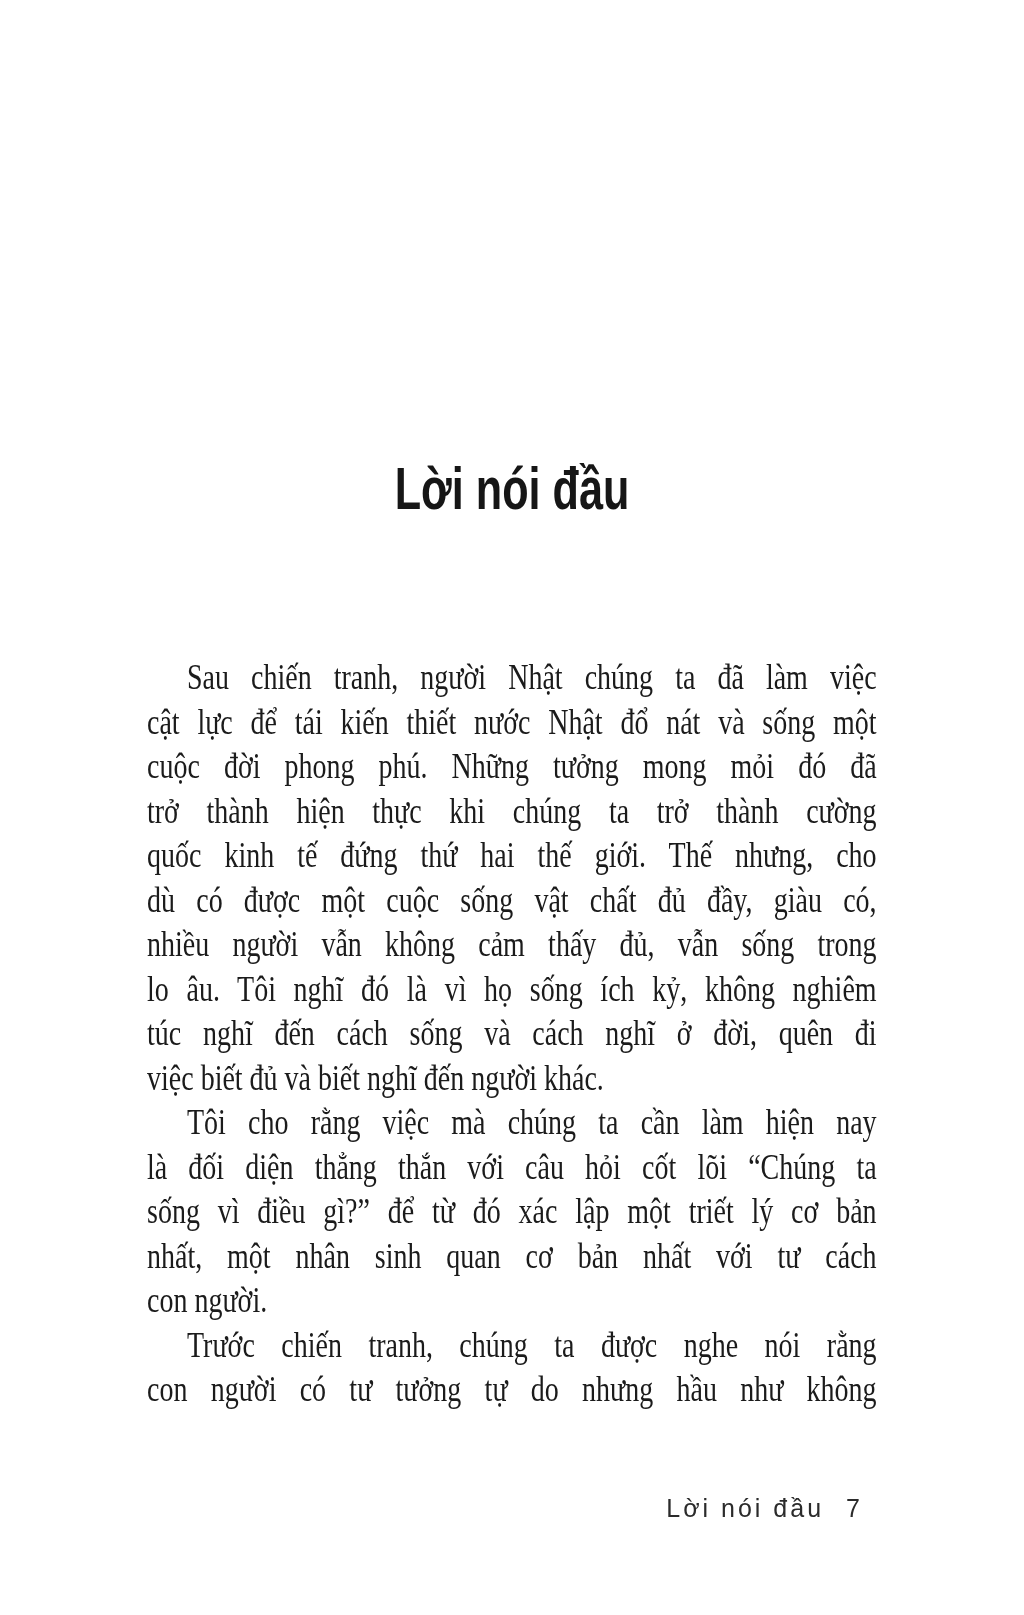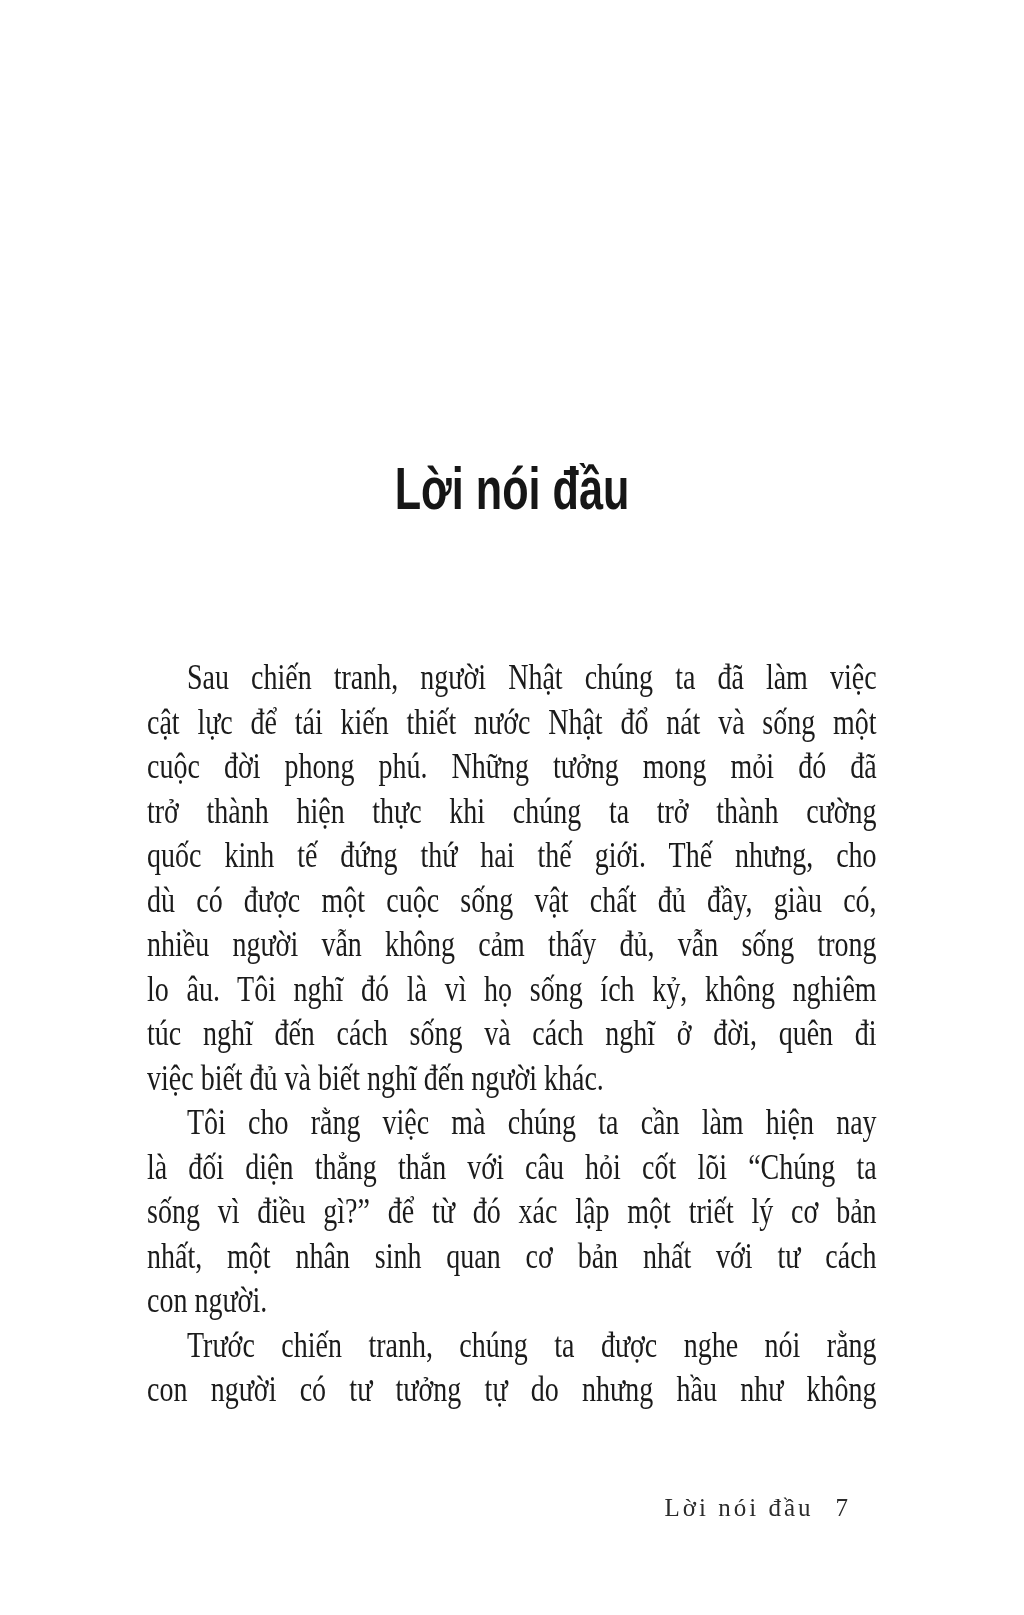--- a/index.html
+++ b/index.html
@@ -52,22 +52,22 @@
     color: #1b1b1b;
   }
   .line { text-align: left; white-space: normal; }
   .line.justify { text-align: justify; text-align-last: justify; }
   .line.indent { text-indent: 50px; }
 
   
   .footer {
     position: absolute;
     top: 1480px;
-    right: 176px;
-    font-family: Liberation Serif, serif;
+    right: 164px;
+    font-family: Liberation Sans, sans-serif;
     font-size: 25px;
     line-height: 32px;
     letter-spacing: 3px;
     color: #2b2b2b;
     white-space: nowrap;
   }
   .footer .pagenum {
     margin-left: 22px;
     letter-spacing: 0;
   }

